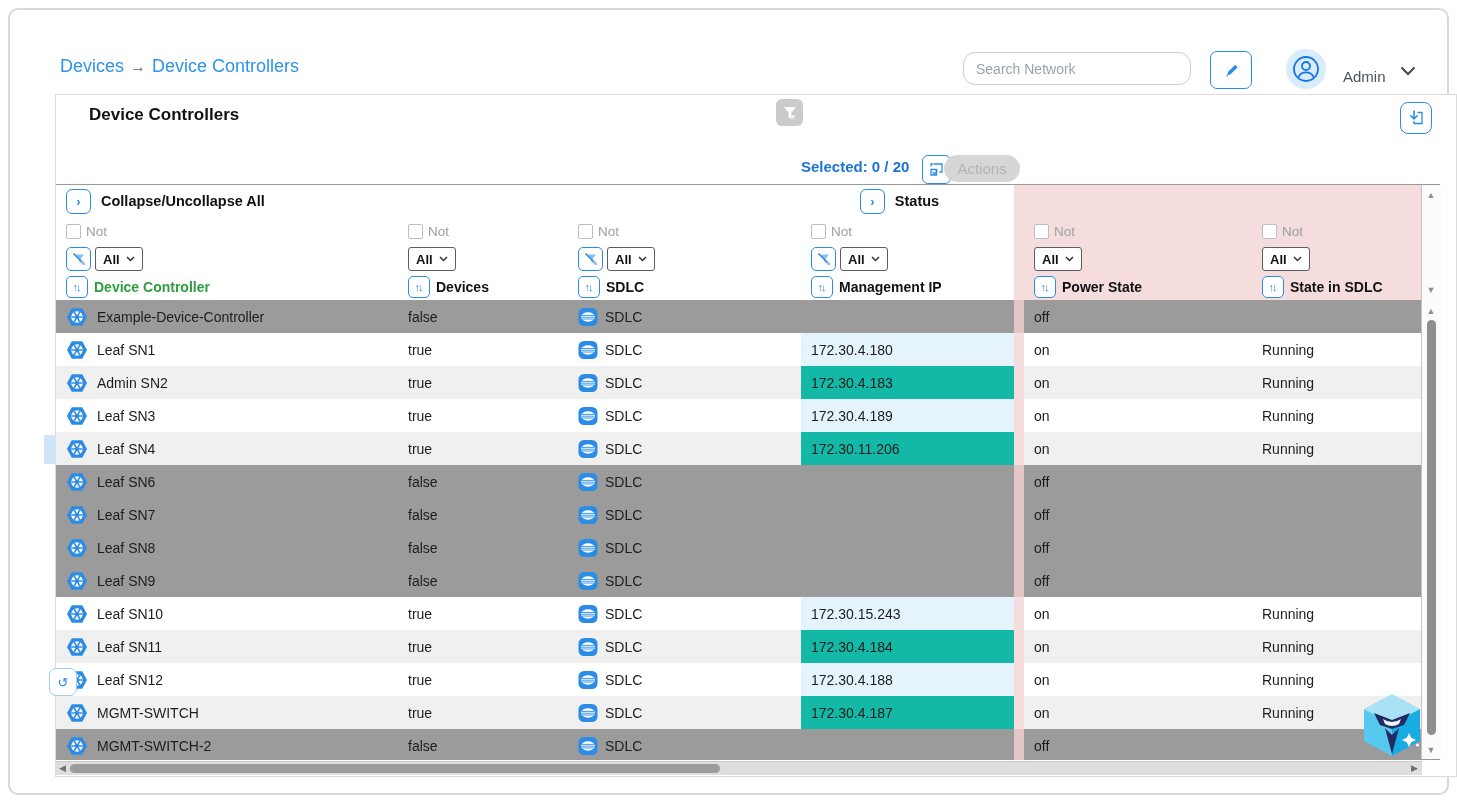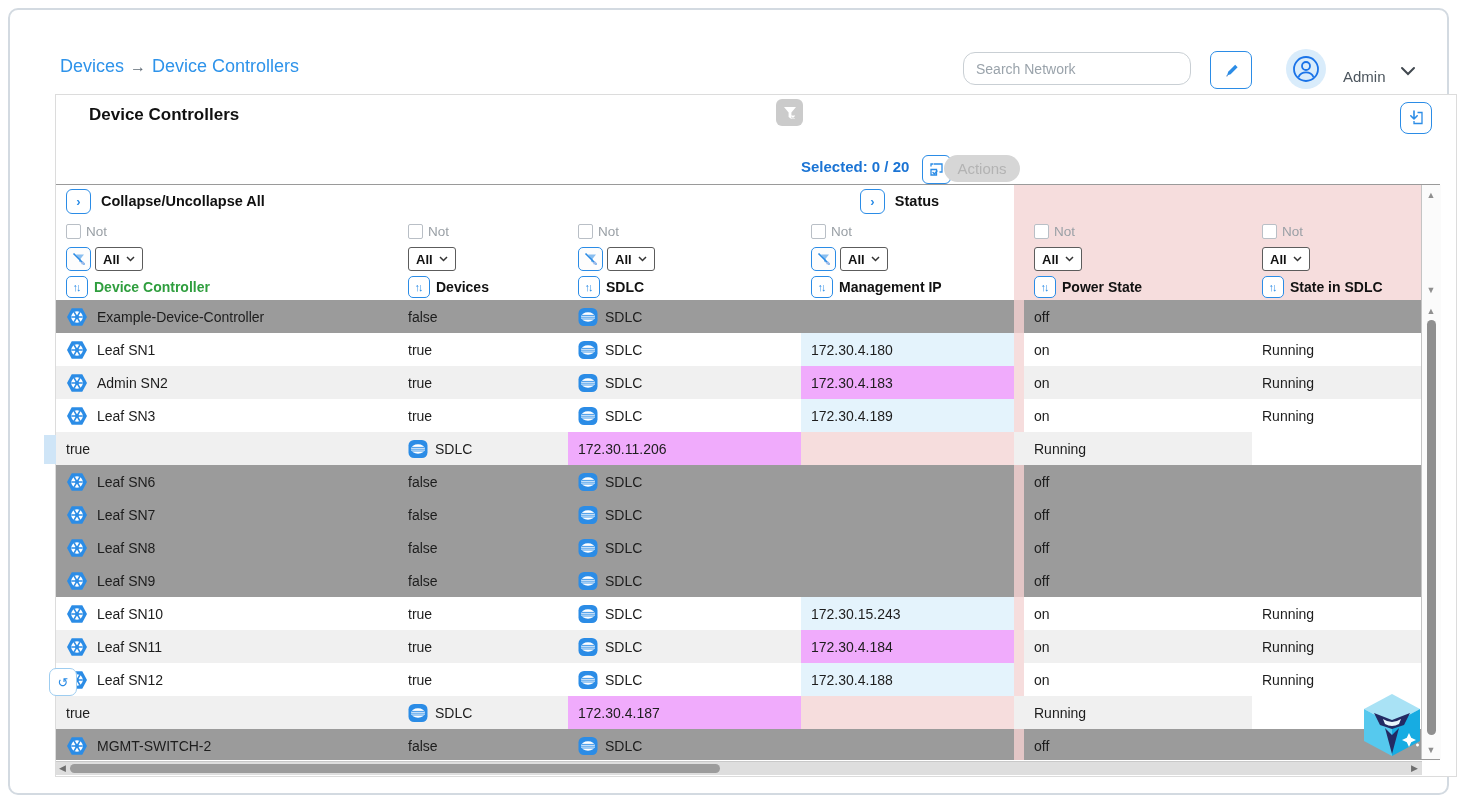--- a/index.html
+++ b/index.html
@@ -63,21 +63,21 @@
   .tbody{position:absolute;left:0;top:115px;width:1365px;height:460px;overflow:hidden;}
   .trow{height:33px;cursor:pointer;}
   .tcell{padding-left:10px;display:flex;align-items:center;height:33px;font-size:14px;color:#1d1d1d;
     white-space:nowrap;overflow:hidden;}
   .trow .gapcell{background:var(--pink,#f6dddd);padding:0;}
   .trow.alt .tcell{background:var(--zebra,#f0f0f0);}
   .trow.alt .gapcell{background:var(--pink,#f6dddd);}
   .trow.off .tcell{background:var(--offgrey,#9b9b9b);}
   .trow.off .gapcell{background:#e3c6c6;}
   .tcell.ipfill{background:var(--ipblue,#e4f3fc);}
-  .trow.alt .tcell.ipfill{background:#f0abfc;text-align:right;}
+  .trow.alt .tcell.ipfill{background:#14b8a6;text-align:right;}
   .dev-icon{margin-right:9px;flex:0 0 auto;display:flex;}
   .sdlc-icon{margin-right:7px;flex:0 0 auto;display:flex;}
   
   .vscroll-col{position:absolute;left:1365px;top:0;width:19px;height:574px;border-left:1px solid #c4c4c4;background:#fbfbfb;}
   .varrow{position:absolute;left:3px;width:12px;font-size:9px;color:#8f8f8f;text-align:center;cursor:pointer;}
   .vthumb{position:absolute;left:5px;width:9px;border-radius:5px;background:#8f8f8f;cursor:pointer;}
   .hscroll{position:absolute;left:0px;top:666px;width:1366px;height:13px;background:#dedede;border-top:1px solid #c9c9c9;}
   .harrow{position:absolute;top:1px;font-size:9px;color:#6e6e6e;cursor:pointer;}
   .hthumb{position:absolute;left:14px;top:2px;width:650px;height:9px;border-radius:5px;background:#9c9c9c;cursor:pointer;}
   
@@ -390,20 +390,33 @@
                 </svg>
               </span>
               <span>SDLC</span>
             </div>
             <div class="tcell ipfill">172.30.4.189</div>
             <div class="tcell gapcell"></div>
             <div class="tcell">on</div>
             <div class="tcell">Running</div>
           </div>
           <div class="trow grid alt">
+            <div class="tcell">
+              <span class="dev-icon">
+                <svg width="22" height="20" viewBox="0 0 24 22">
+                  <path d="M6.2 1.5h11.6L23 11l-5.2 9.5H6.2L1 11z" fill="#2b8ce6"></path>
+                  <circle cx="12" cy="11" r="6.4" fill="#fff"></circle>
+                  <circle cx="12" cy="11" r="2" fill="#2b8ce6"></circle>
+                  <g stroke="#2b8ce6" stroke-width="1.7">
+                    <path d="M12 11L18.2 11M12 11L15.1 16.4M12 11L8.9 16.4M12 11L5.8 11M12 11L8.9 5.6M12 11L15.1 5.6"></path>
+                  </g>
+                </svg>
+              </span>
+              <span>Leaf SN4</span>
+            </div>
             <div class="tcell">true</div>
             <div class="tcell">
               <span class="sdlc-icon">
                 <svg width="20" height="20" viewBox="0 0 20 20">
                   <rect x="0.5" y="1" width="19" height="18" rx="5.5" fill="#2b8ce6"></rect>
                   <ellipse cx="10" cy="10" rx="7" ry="4.7" fill="#fff"></ellipse>
                   <path d="M3.5 8.4h13M3.1 10.2h13.8M4 12h12" stroke="#2b8ce6" stroke-width="0.9" fill="none"></path>
                 </svg>
               </span>
               <span>SDLC</span>
@@ -617,20 +630,33 @@
                 </svg>
               </span>
               <span>SDLC</span>
             </div>
             <div class="tcell ipfill">172.30.4.188</div>
             <div class="tcell gapcell"></div>
             <div class="tcell">on</div>
             <div class="tcell">Running</div>
           </div>
           <div class="trow grid alt">
+            <div class="tcell">
+              <span class="dev-icon">
+                <svg width="22" height="20" viewBox="0 0 24 22">
+                  <path d="M6.2 1.5h11.6L23 11l-5.2 9.5H6.2L1 11z" fill="#2b8ce6"></path>
+                  <circle cx="12" cy="11" r="6.4" fill="#fff"></circle>
+                  <circle cx="12" cy="11" r="2" fill="#2b8ce6"></circle>
+                  <g stroke="#2b8ce6" stroke-width="1.7">
+                    <path d="M12 11L18.2 11M12 11L15.1 16.4M12 11L8.9 16.4M12 11L5.8 11M12 11L8.9 5.6M12 11L15.1 5.6"></path>
+                  </g>
+                </svg>
+              </span>
+              <span>MGMT-SWITCH</span>
+            </div>
             <div class="tcell">true</div>
             <div class="tcell">
               <span class="sdlc-icon">
                 <svg width="20" height="20" viewBox="0 0 20 20">
                   <rect x="0.5" y="1" width="19" height="18" rx="5.5" fill="#2b8ce6"></rect>
                   <ellipse cx="10" cy="10" rx="7" ry="4.7" fill="#fff"></ellipse>
                   <path d="M3.5 8.4h13M3.1 10.2h13.8M4 12h12" stroke="#2b8ce6" stroke-width="0.9" fill="none"></path>
                 </svg>
               </span>
               <span>SDLC</span>

